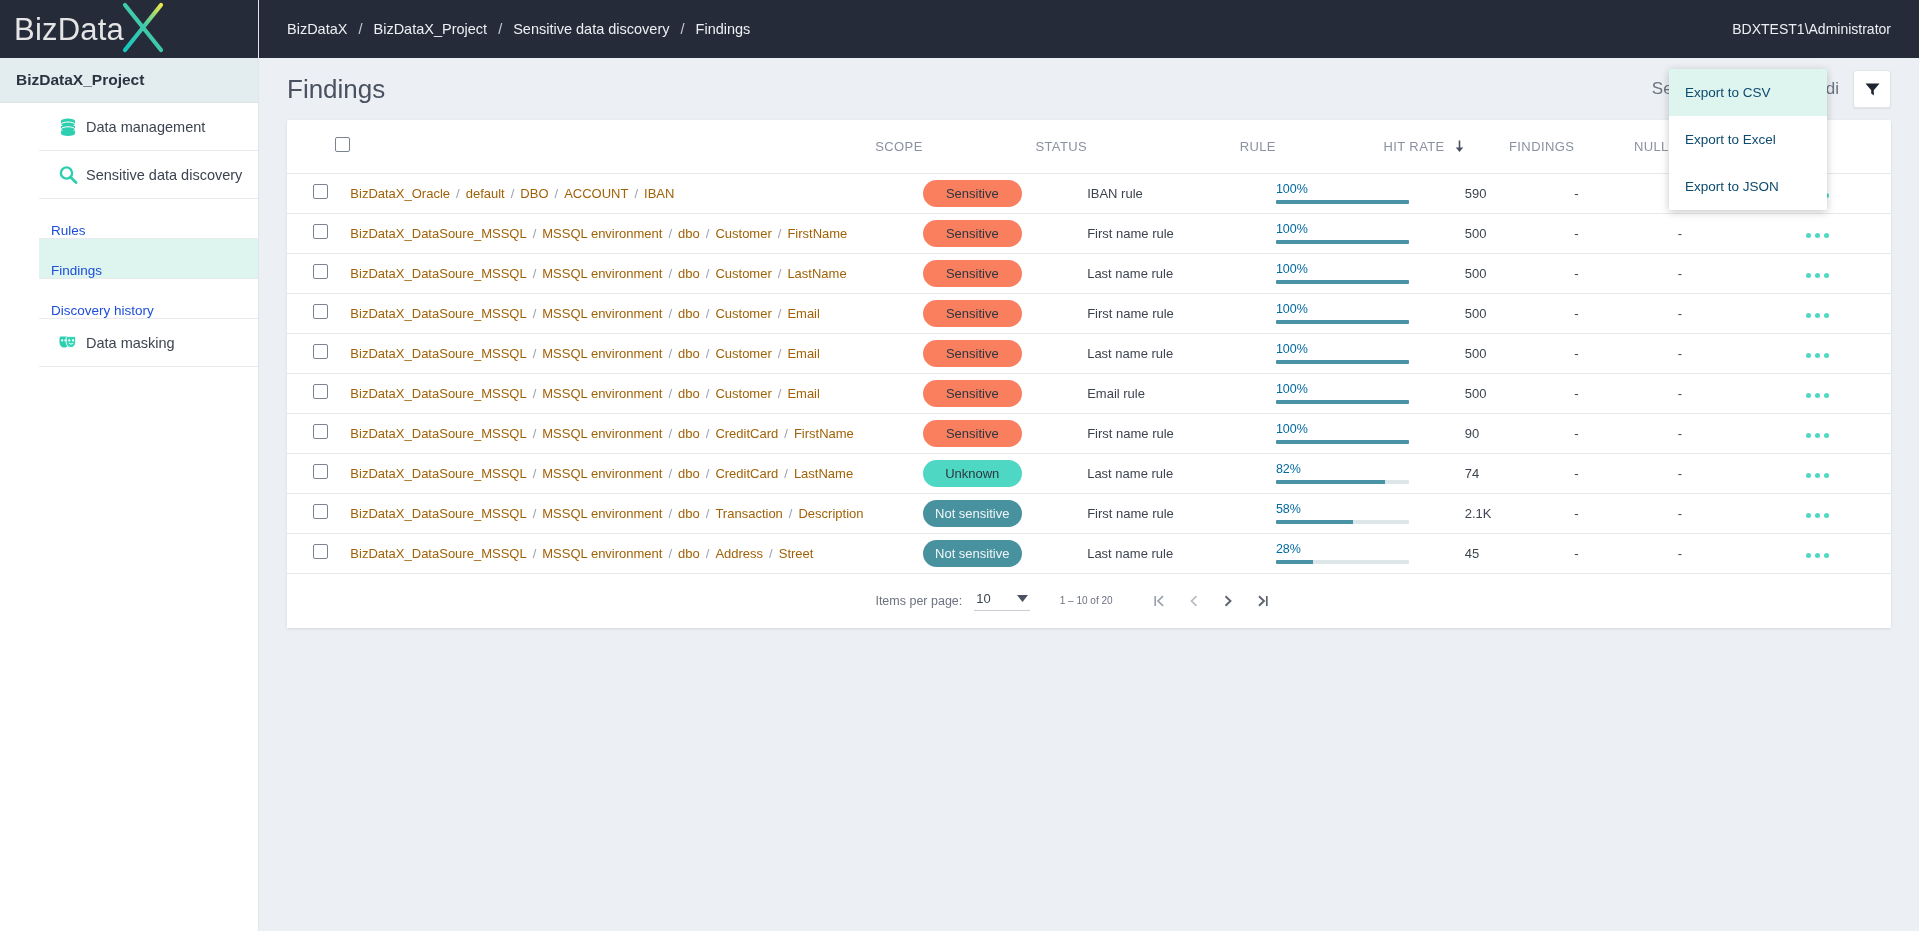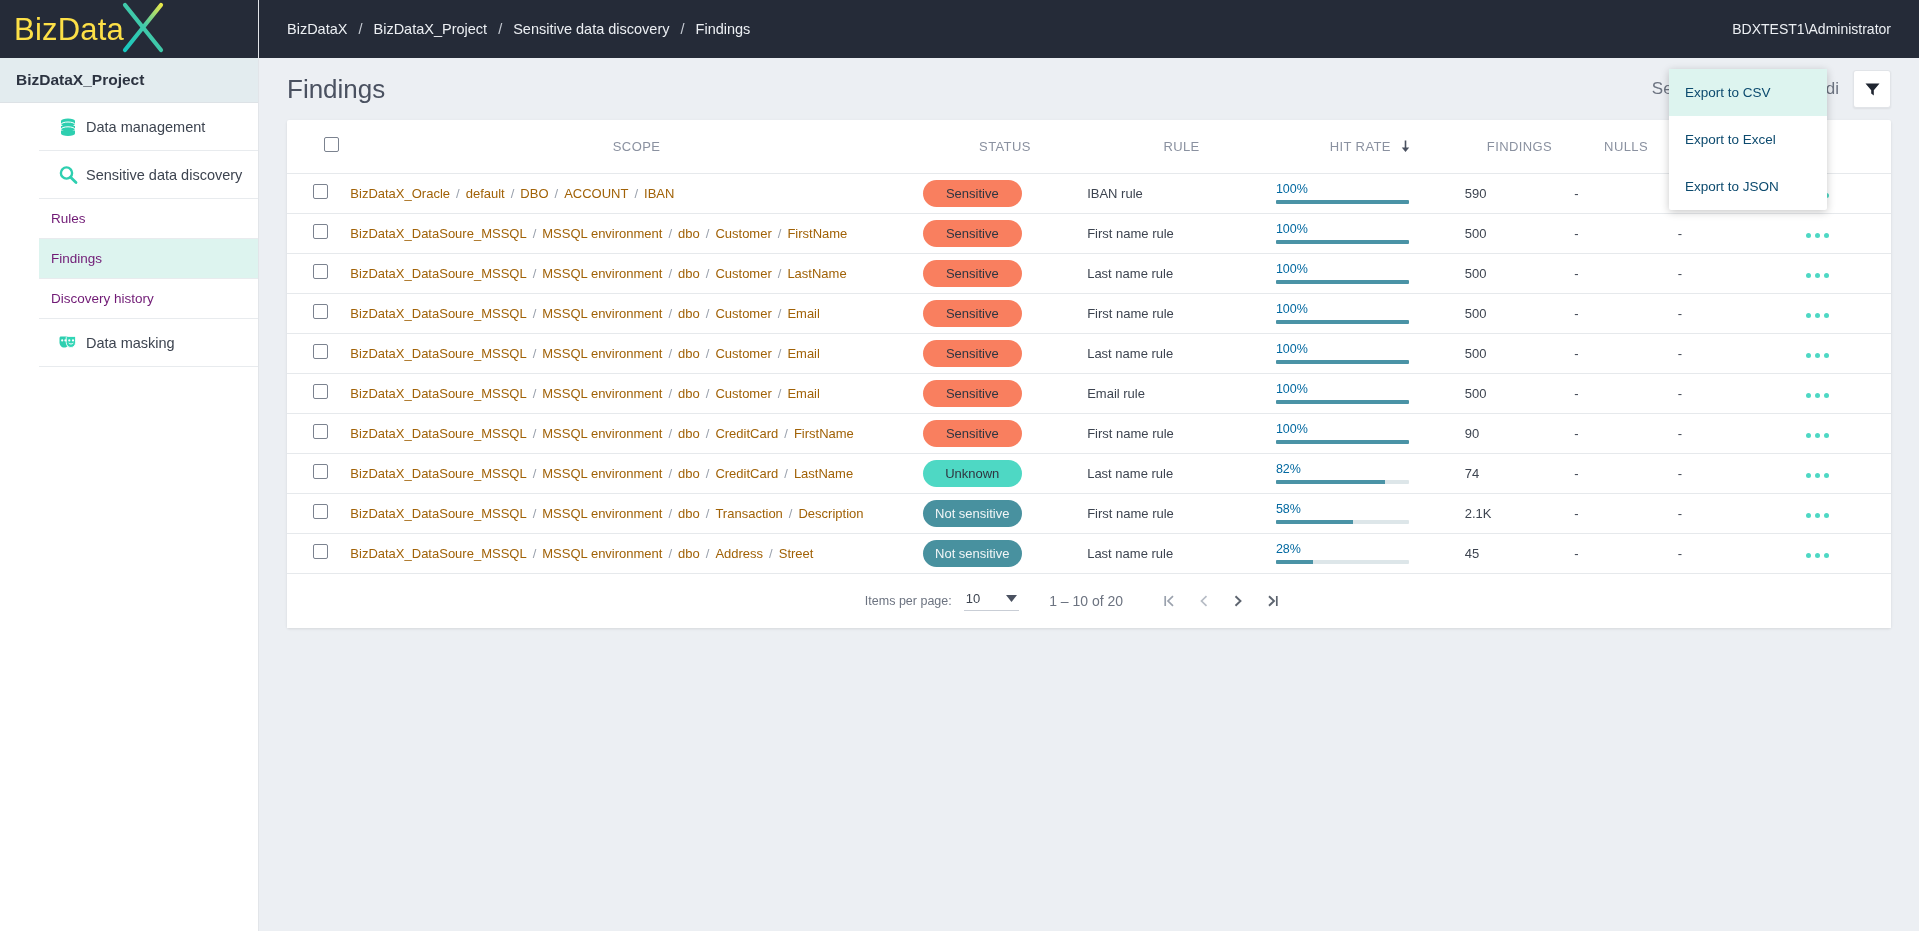--- a/index.html
+++ b/index.html
@@ -17,40 +17,40 @@
     background: #ffffff;
     display: flex; flex-direction: column;
     border-right: 1px solid #e2e5e9;
     flex: 0 0 259px;
   }
   .logo-bar {
     height: 58px; background: #252b38;
     display: flex; align-items: center; padding-left: 14px;
   }
   .logo-text {
-    font-size: 31px; color: #fde047; letter-spacing: .2px;
+    font-size: 31px; color: #e5e5e5; letter-spacing: .2px;
     font-weight: 300; line-height: 1; position: relative;
   }
   .logo-x {
     position: absolute; left: 105px; top: -12px;
     width: 48px; height: 52px;
   }
   .project-name {
     height: 45px; background: #e3ecef;
     display: flex; align-items: center; padding-left: 16px;
     font-size: 15.5px; font-weight: bold; color: #2c3340;
     border-bottom: 1px solid #dde2e6;
   }
   .nav-item {
     height: 48px; display: flex; align-items: center;
     padding-left: 18px; gap: 7px;
     border-bottom: 1px solid #e8ebee;
     font-size: 14.5px; color: #3d4450; cursor: pointer; margin-left: 39px;
   }
-  .nav-item.sub { padding-left: 12px; height: 40px; font-size: 13.5px; color: #701a75; }
+  .nav-item.sub { padding-left: 12px; height: 40px; font-size: 13.5px; color: #1d4ed8; align-items: flex-end; }
   .nav-item.active { background: #ddf4ef; }
   .nav-icon { width: 22px; height: 22px; flex: 0 0 22px; display: block; }
   .nav-spacer { flex: 1 1 auto; }
   .side-footer {
     padding: 0 10px 14px 10px; text-align: center;
     border-top: 1px solid #e8ebee; padding-top: 14px;
   }
   .side-footer .fline { font-size: 12.5px; color: #3d4450; line-height: 19px; }
   .side-footer .flink { font-size: 12.5px; color: #4fd0bc; line-height: 19px; cursor: pointer; }
 
@@ -79,21 +79,21 @@
   }
 
   .card {
     background: #fff; border-radius: 2px;
     box-shadow: 0 1px 3px rgba(0,0,0,.10);
     overflow: visible;
   }
 
   table.findings { width: 100%; border-collapse: collapse; table-layout: fixed; }
   table.findings th {
-    text-align: center; font-weight: 400; font-size: 13px; color: #8a91a0;
+    text-align: right; font-weight: 400; font-size: 13px; color: #8a91a0;
     letter-spacing: .4px; padding: 0; height: 53px;
     border-bottom: 1px solid #e6e9ec; vertical-align: middle;
   }
   table.findings td {
     padding: 0; height: 40px; border-bottom: 1px solid #e6e9ec;
     font-size: 13px; color: #3d4450; vertical-align: middle;
   }
   table.findings tr:last-child td { border-bottom: 1px solid #e6e9ec; }
 
   .col-cb   { width: 52px; padding-left: 26px !important; }
@@ -135,21 +135,21 @@
   .paginator {
     height: 54px; display: flex; align-items: center; justify-content: center;
     gap: 0; padding-right: 24px; background: #fff;
   }
   .pg-label { font-size: 12.5px; color: #6c7380; margin-right: 12px; }
   .pg-select {
     display: inline-flex; align-items: center; gap: 26px;
     border-bottom: 1px solid #c9ced6; padding: 0 2px 4px 2px;
     font-size: 13px; color: #3d4450; cursor: pointer; margin-right: 30px;
   }
-  .pg-range { font-size: 14px; color: #6c7380; margin-right: 30px; }
+  .pg-range { font-size: 10px; color: #6c7380; margin-right: 30px; }
   .pg-btn {
     width: 34px; height: 34px; display: inline-flex; align-items: center; justify-content: center;
     cursor: pointer;
   }
 
   
   .export-menu {
     position: absolute; top: 11px; right: 92px;
     width: 158px; background: #fff;
     box-shadow: 0 2px 8px rgba(0,0,0,.22);

